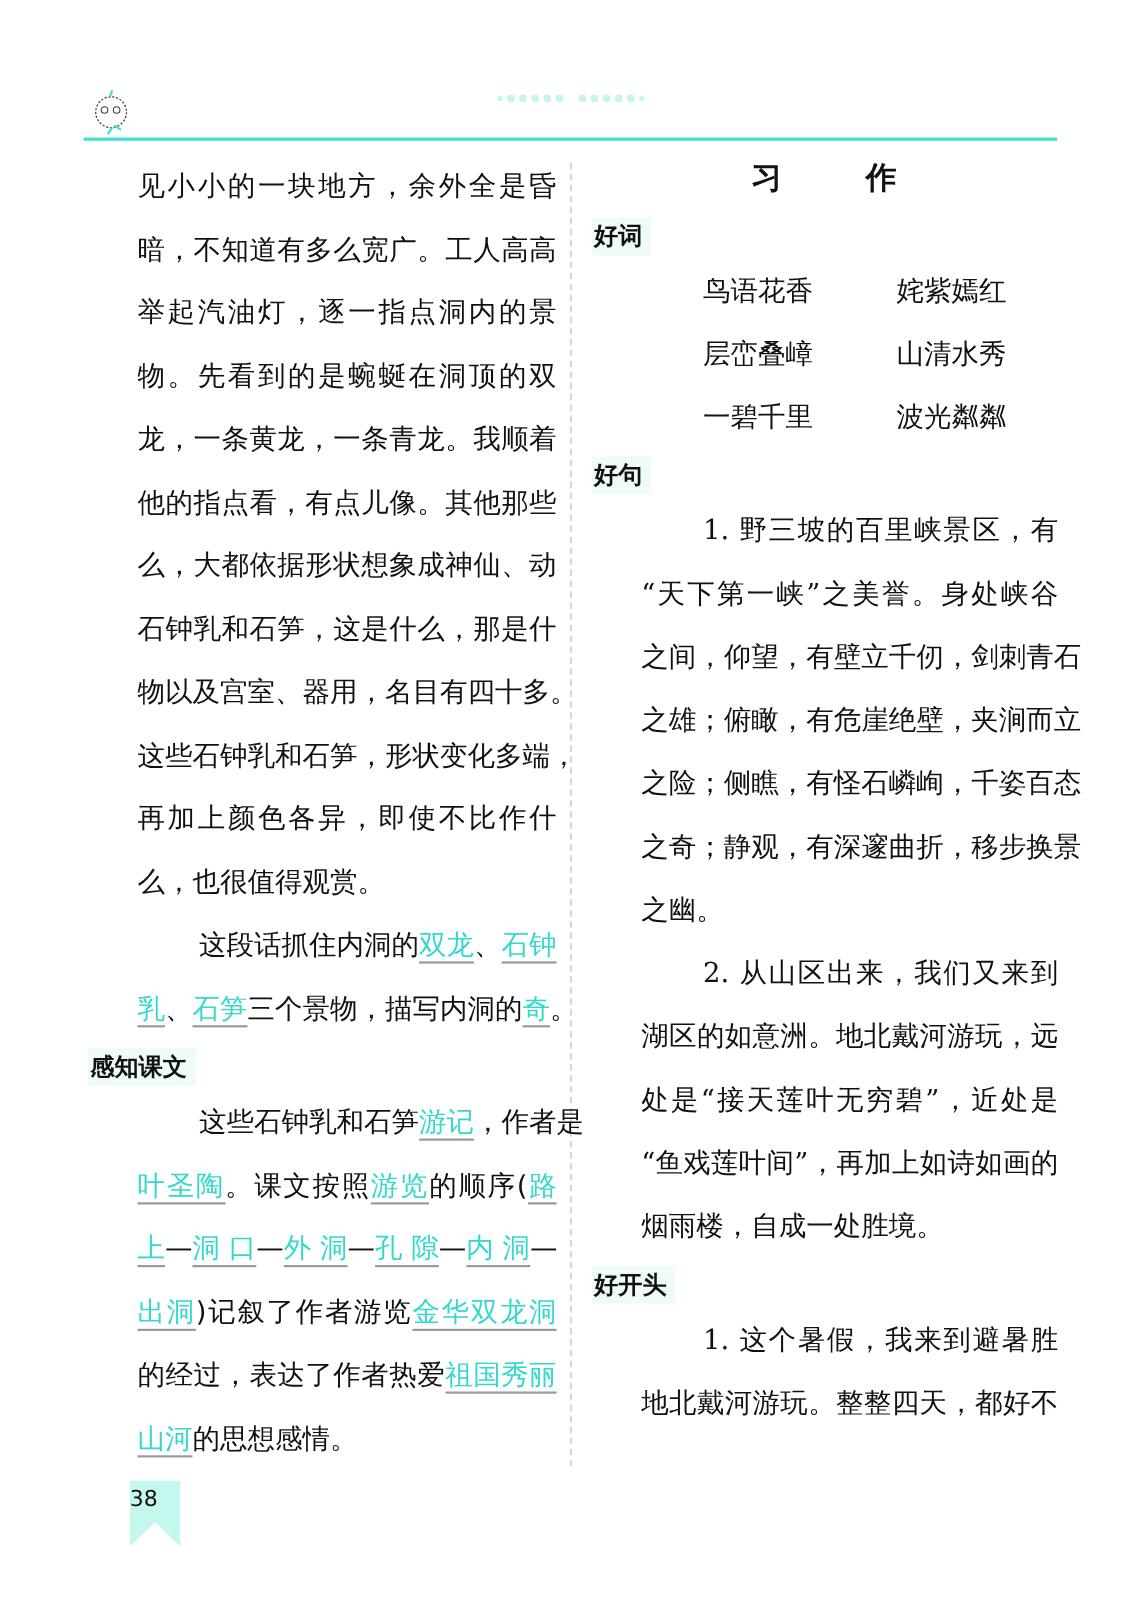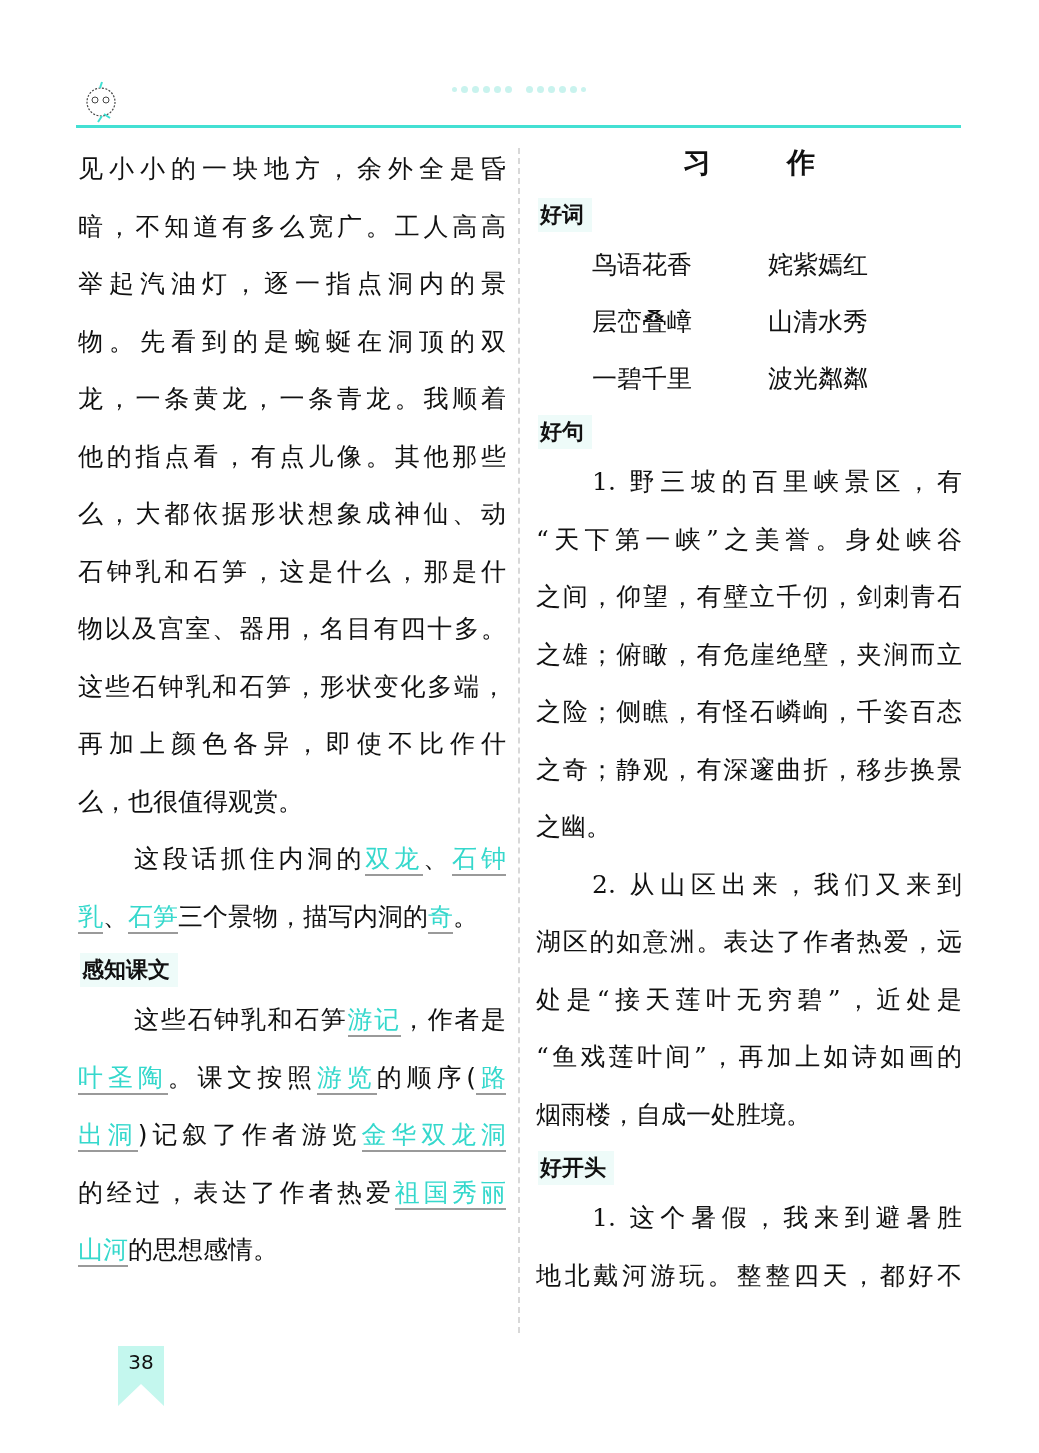--- a/index.html
+++ b/index.html
@@ -17,42 +17,42 @@
   .header-title { font-family:"DejaVu Sans", "Liberation Sans", sans-serif; font-weight:bold;
                   font-size:30px; color:#3ee0d2; letter-spacing:1px; }
   .header-rule { position:absolute; left:0; right:0; top:45px; height:3px; background:#43e0d3; }
 
   .col-left { position:absolute; left:78px; top:140px; width:428px; }
   .col-right { position:absolute; left:536px; top:140px; width:426px; }
   .divider { position:absolute; left:518px; top:148px; width:0; height:1185px;
              border-left:2px dashed #d8d8d8; }
 
   .line { font-size:25px; height:57.5px; line-height:57.5px; white-space:nowrap;
-          text-align:justify; text-align-last:justify; letter-spacing:0; }
+          text-align:justify; text-align-last:justify; letter-spacing:0;margin-left:47px; }
   .line.last { text-align-last:left; }
   .line.sans { font-family:"DejaVu Sans", "Liberation Sans", sans-serif; font-size:25px; }
   .indent { padding-left:56px; }
 
   .hl { color:#35d8cc; border-bottom:2px solid #9a9a9a; padding-bottom:1px; }
 
   .section-tag { display:inline-block; background:#eefbf9; padding:2px 8px 2px 2px;
                  font-family:"DejaVu Sans", "Liberation Sans", sans-serif; font-weight:bold;
                  font-size:22px; color:#111; margin:8px 0 4px 2px; }
 
   .title-xz { text-align:center; font-family:Liberation Mono, monospace;
               font-weight:bold; font-size:28px; height:50px; line-height:50px; margin-top:0px; }
   .title-xz span { margin:0 38px; }
 
   .words { font-family:"DejaVu Sans","Liberation Sans",sans-serif; font-size:25px; }
-  .words .row { height:57px; line-height:57px; padding-left:56px; }
+  .words .row { height:57px; line-height:57px; padding-left:56px;text-align:center; }
   .words .row span { display:inline-block; width:176px; }
 
   .page-num { position:absolute; left:118px; top:1346px; width:46px; height:60px; }
   .page-num svg { position:absolute; left:0; top:0; }
-  .page-num .num { position:absolute; left:0; width:46px; top:4px; text-align:center;
+  .page-num .num { position:absolute; left:0; width:46px; top:4px; text-align:left;
                    font-family:"DejaVu Sans","Liberation Sans",sans-serif; font-size:20px; color:#111; }
 </style>
 </head>
 <body>
 
 <div class="header">
   <svg class="logo" viewBox="0 0 40 44" width="40" height="44">
     <circle cx="19" cy="22" r="14" fill="none" stroke="#444" stroke-width="1.2" stroke-dasharray="2,1.5"></circle>
     <path d="M18 8 L20 2" stroke="#3ee0d2" stroke-width="2"></path>
     <circle cx="13" cy="20" r="3" fill="none" stroke="#444" stroke-width="1"></circle>
@@ -105,20 +105,23 @@
 
   <div class="section-tag">感知课文</div>
 
   <div class="line sans indent">
     <span>这些石钟乳和石笋</span><span class="hl">游记</span><span>，作者是</span>
   </div>
   <div class="line sans">
     <span class="hl">叶圣陶</span><span>。课文按照</span><span class="hl">游览</span><span>的顺序(</span><span class="hl">路</span>
   </div>
   <div class="line sans">
+    <span class="hl">上</span><span>—</span><span class="hl">洞 口</span><span>—</span><span class="hl">外 洞</span><span>—</span><span class="hl">孔 隙</span><span>—</span><span class="hl">内 洞</span><span>—</span>
+  </div>
+  <div class="line sans">
     <span class="hl">出洞</span><span>)记叙了作者游览</span><span class="hl">金华双龙洞</span>
   </div>
   <div class="line sans">
     <span>的经过，表达了作者热爱</span><span class="hl">祖国秀丽</span>
   </div>
   <div class="line sans last">
     <span class="hl">山河</span><span>的思想感情。</span>
   </div>
 </div>
 
@@ -142,21 +145,21 @@
 
   <div class="section-tag">好句</div>
   <div class="line indent">1. 野三坡的百里峡景区，有</div>
   <div class="line">“天下第一峡”之美誉。身处峡谷</div>
   <div class="line">之间，仰望，有壁立千仞，剑刺青石</div>
   <div class="line">之雄；俯瞰，有危崖绝壁，夹涧而立</div>
   <div class="line">之险；侧瞧，有怪石嶙峋，千姿百态</div>
   <div class="line">之奇；静观，有深邃曲折，移步换景</div>
   <div class="line last">之幽。</div>
   <div class="line indent">2. 从山区出来，我们又来到</div>
-  <div class="line">湖区的如意洲。表达了作者热爱，远</div>
+  <div class="line">湖区的如意洲。地北戴河游玩，远</div>
   <div class="line">处是“接天莲叶无穷碧”，近处是</div>
   <div class="line">“鱼戏莲叶间”，再加上如诗如画的</div>
   <div class="line last">烟雨楼，自成一处胜境。</div>
 
   <div class="section-tag">好开头</div>
   <div class="line indent">1. 这个暑假，我来到避暑胜</div>
   <div class="line">地北戴河游玩。整整四天，都好不</div>
 </div>
 
 <div class="page-num">

